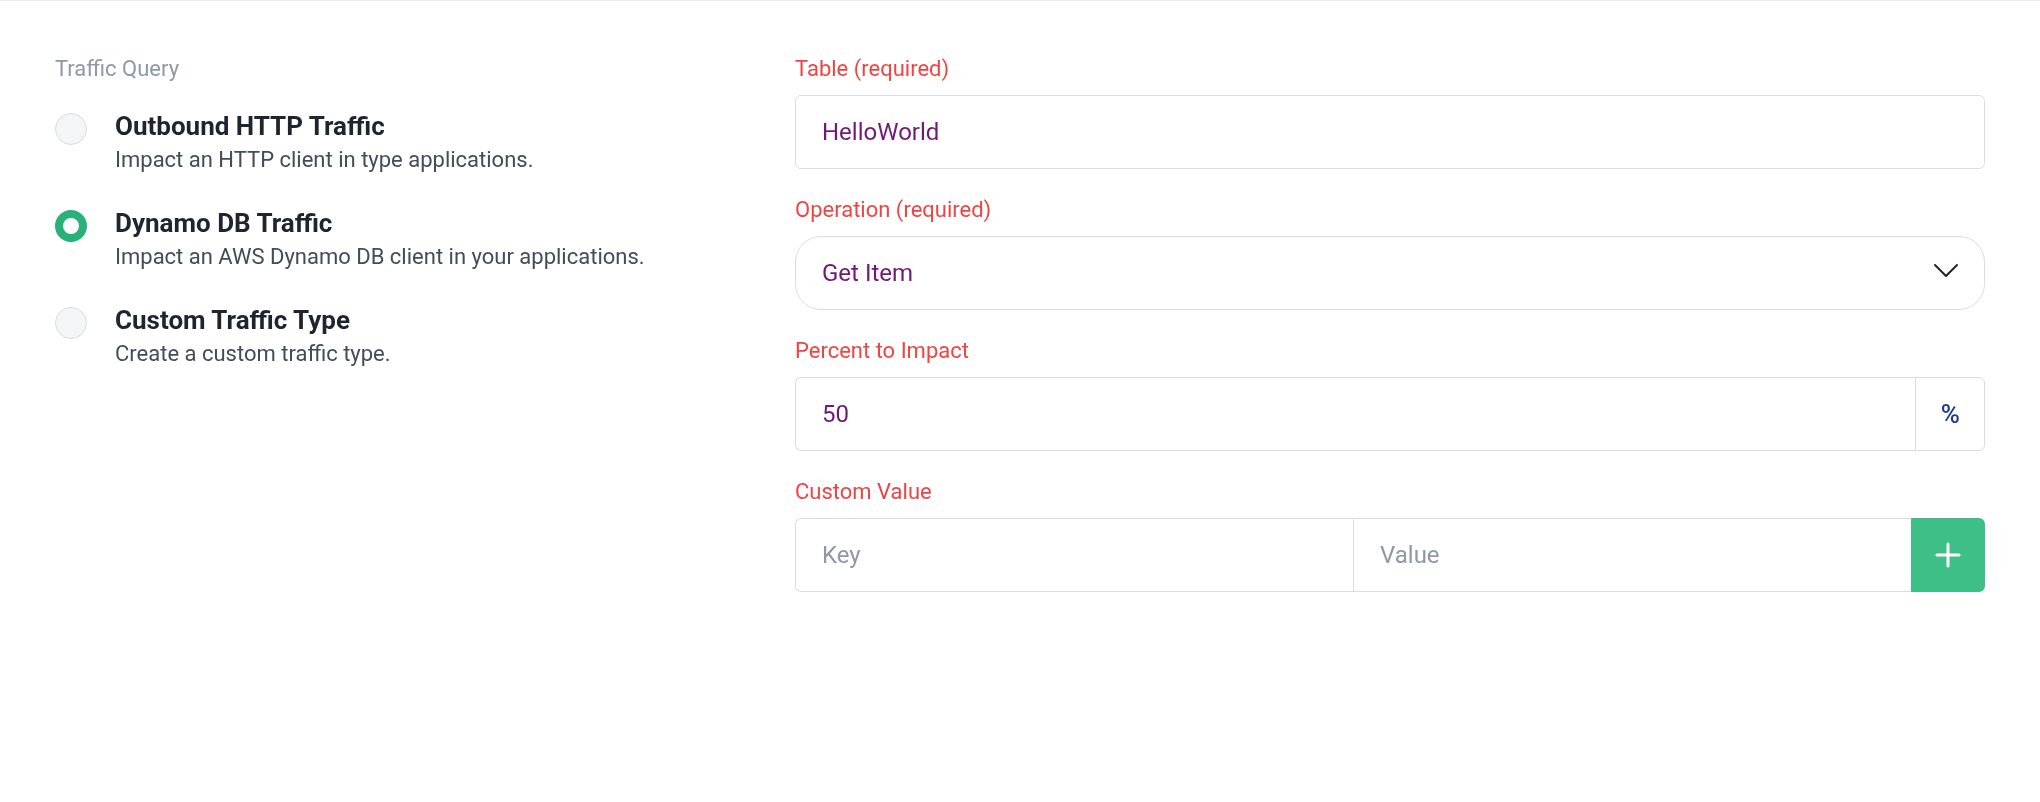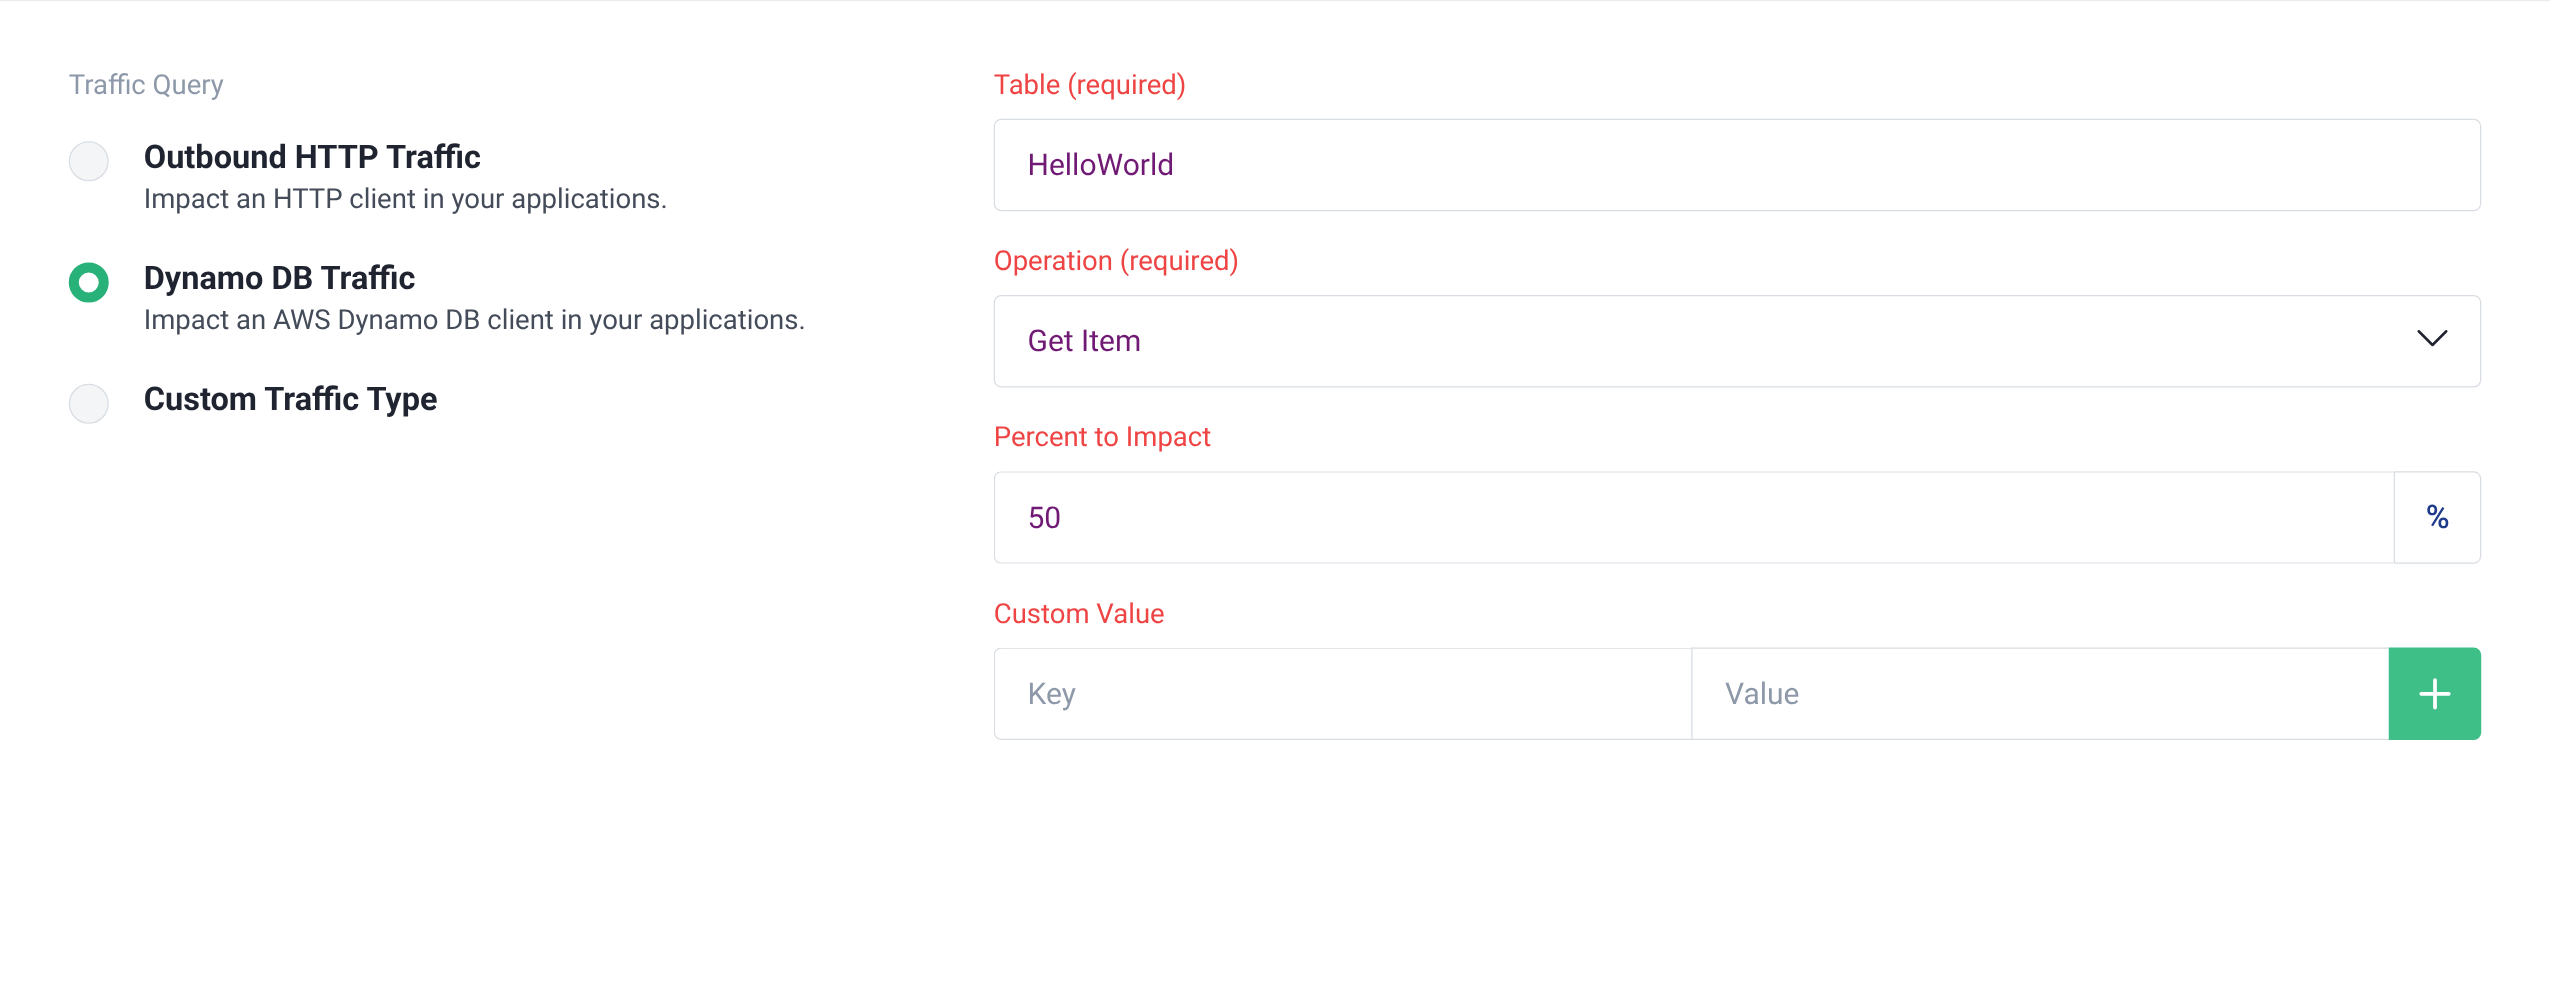--- a/index.html
+++ b/index.html
@@ -85,20 +85,21 @@
   .text-input::placeholder {
     color: #8d98a8;
   }
   .select-wrap {
     position: relative;
   }
   .select-input {
     appearance: none;
     -webkit-appearance: none;
     cursor: pointer;
+    border-radius: 26px;
   }
   .chevron {
     position: absolute;
     right: 26px;
     top: 50%;
     transform: translateY(-50%);
     pointer-events: none;
   }
   .percent-row {
     display: flex;
@@ -153,36 +154,37 @@
 <body>
 
 <div class="page">
   <div class="left-col">
     <div class="section-label">Traffic Query</div>
 
     <div class="radio-row">
       <div class="radio"></div>
       <div class="radio-text">
         <div class="radio-title">Outbound HTTP Traffic</div>
-        <div class="radio-desc">Impact an HTTP client in your applications.</div>
+        <div class="radio-desc">Impact an HTTP client in type applications.</div>
       </div>
     </div>
 
     <div class="radio-row">
       <div class="radio selected"></div>
       <div class="radio-text">
         <div class="radio-title">Dynamo DB Traffic</div>
         <div class="radio-desc">Impact an AWS Dynamo DB client in your applications.</div>
       </div>
     </div>
 
     <div class="radio-row">
       <div class="radio"></div>
       <div class="radio-text">
         <div class="radio-title">Custom Traffic Type</div>
+        <div class="radio-desc">Create a custom traffic type.</div>
       </div>
     </div>
   </div>
 
   <div class="right-col">
     <div class="field-block">
       <div class="field-label">Table (required)</div>
       <input class="text-input" type="text" value="HelloWorld" style="">
     </div>
 

